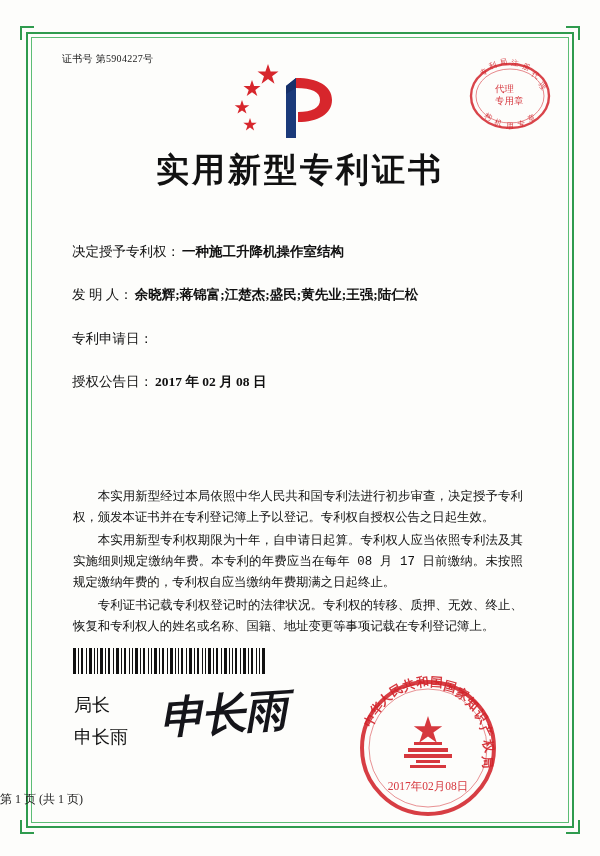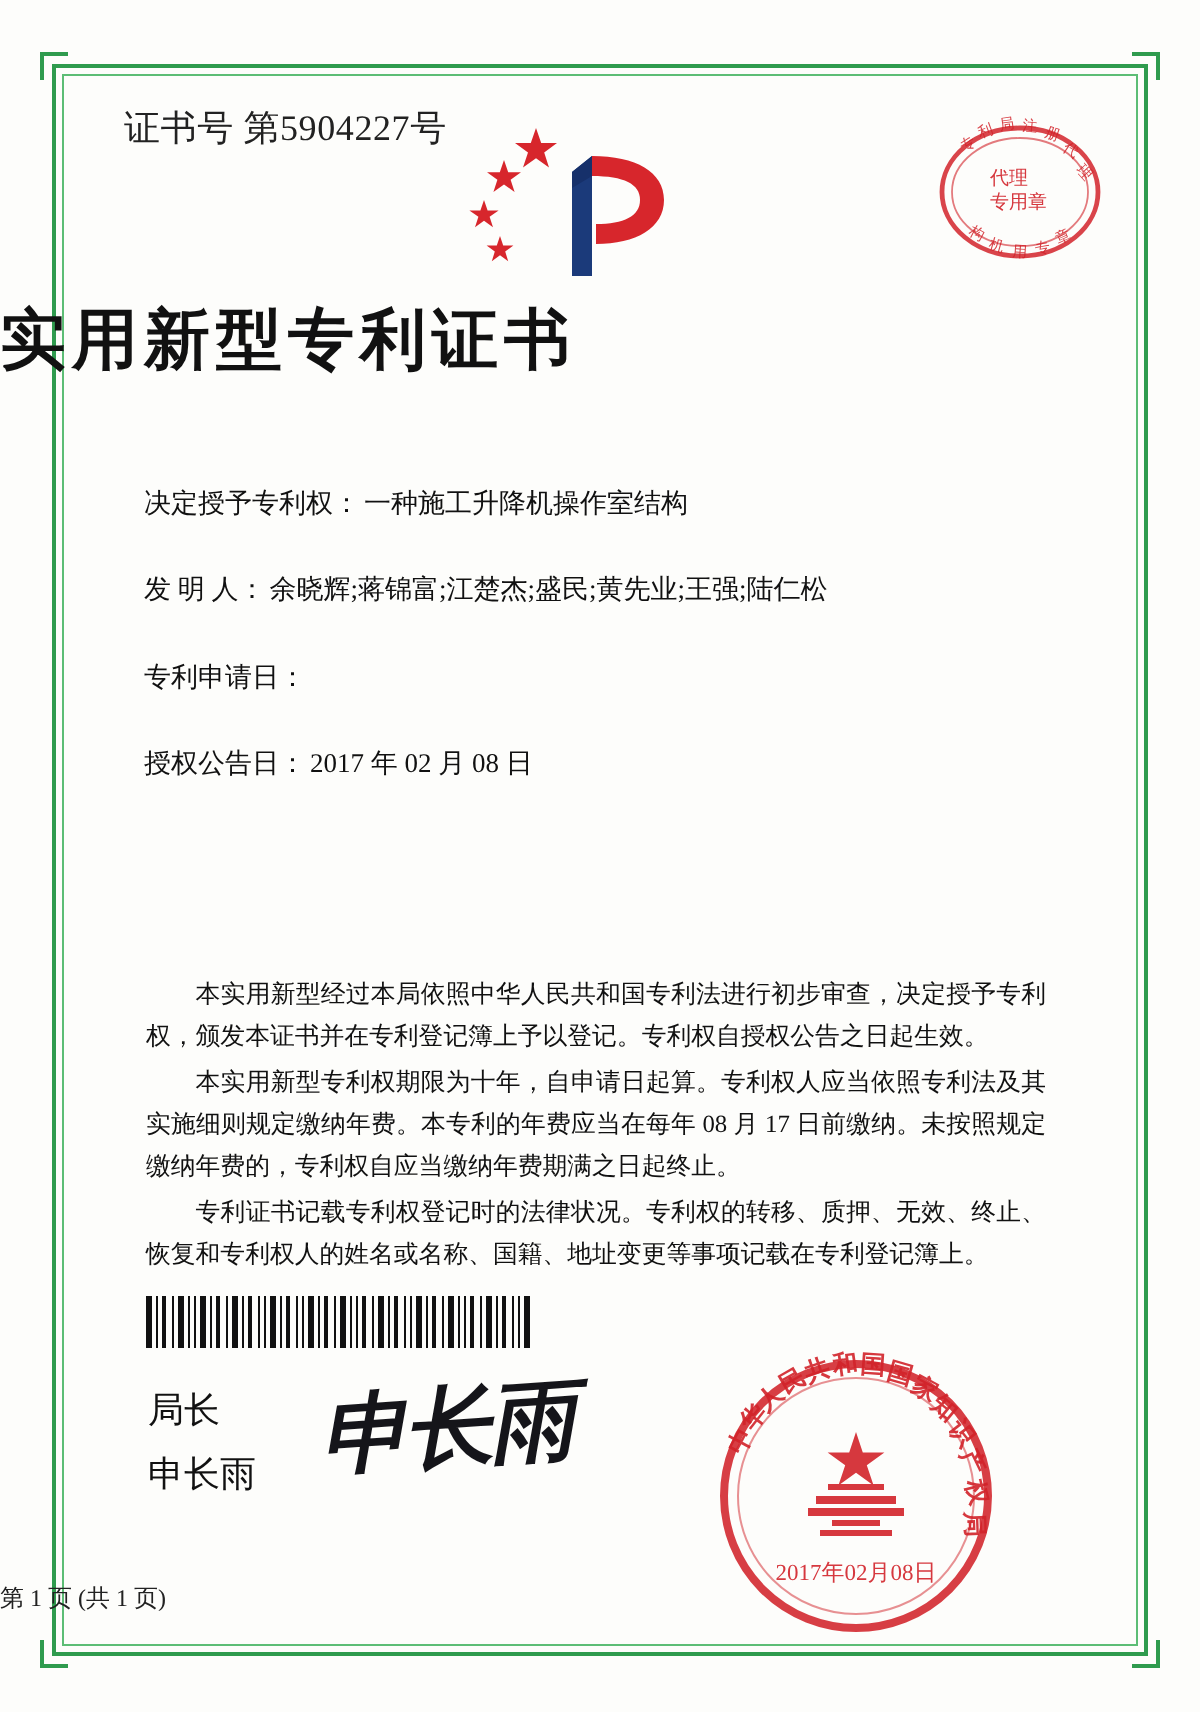--- a/index.html
+++ b/index.html
@@ -52,21 +52,21 @@
   .fc-br { right: 20px; bottom: 22px; border-left: none; border-top: none; }
 
   
   .content {
     position: absolute;
     left: 44px;
     top: 52px;
     width: 512px;
   }
   .cert-no {
-    font-size: 18px;
+    font-size: 10px;
     color: #222;
     letter-spacing: 0.3px;
     margin-left: 18px;
   }
 
   
   .emblem {
     position: absolute;
     left: 228px;
     top: 60px;
@@ -84,20 +84,21 @@
     height: 84px;
   }
   .seal-top svg { display: block; }
 
   
   .title {
     position: absolute;
     left: 0;
     top: 148px;
     width: 600px;
+    text-align: center;
     font-family: "Liberation Serif", serif;
     font-size: 33px;
     font-weight: bold;
     letter-spacing: 3px;
     color: #111;
   }
 
   
   .fields {
     position: absolute;
@@ -111,36 +112,38 @@
     display: flex;
     align-items: baseline;
     margin-bottom: 24.5px;
     line-height: 1.4;
   }
   .field-label {
     white-space: nowrap;
   }
   .field-value {
     margin-left: 2px;
+    font-weight: bold;
   }
 
   
   .paras {
     position: absolute;
     left: 73px;
     top: 487px;
     width: 450px;
     font-size: 12.4px;
     line-height: 1.72;
     text-align: justify;
     color: #111;
   }
   .paras p {
     margin: 0 0 1px 0;
     text-indent: 24.8px;
+    font-family: Liberation Mono, monospace;
   }
 
   
   .barcode {
     position: absolute;
     left: 73px;
     top: 648px;
     width: 196px;
     height: 26px;
   }

